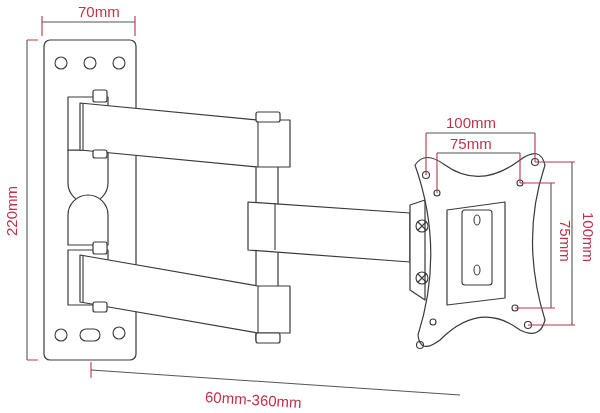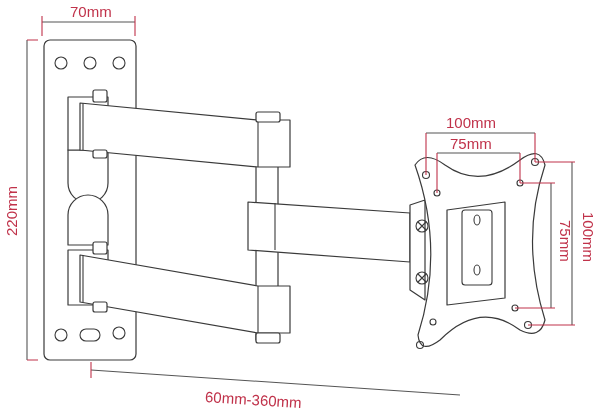--- a/index.html
+++ b/index.html
@@ -88,20 +88,20 @@
     <path class="dim" d="M437,153 L437,193 M520,153 L520,183"></path>
     <path class="dimg" d="M572,162 L572,325"></path>
     <path class="dim" d="M535,162 L575,162 M528,325 L575,325"></path>
     <path class="dimg" d="M551,183 L551,308"></path>
     <path class="dim" d="M520,183 L555,183 M515,308 L555,308"></path>
     <path class="dimg" d="M91,370 L460,395"></path>
     <path class="dim" d="M91,362 L91,378"></path>
   </g>
 </svg>
 
-<div class="lbl" style="left:70px;top:4px;">70mm</div>
+<div class="lbl" style="left:78px;top:4px;">70mm</div>
 <div class="lbl rot" style="left:4px;top:236px;transform:rotate(-90deg);">220mm</div>
 <div class="lbl" style="left:446px;top:115px;">100mm</div>
 <div class="lbl" style="left:450px;top:136px;">75mm</div>
 <div class="lbl rot" style="left:596px;top:212px;transform:rotate(90deg);">100mm</div>
 <div class="lbl rot" style="left:573px;top:220px;transform:rotate(90deg);">75mm</div>
 <div class="lbl" style="left:205px;top:392px;transform:rotate(3.5deg);">60mm-360mm</div>
 </div>
 
 </body></html>

